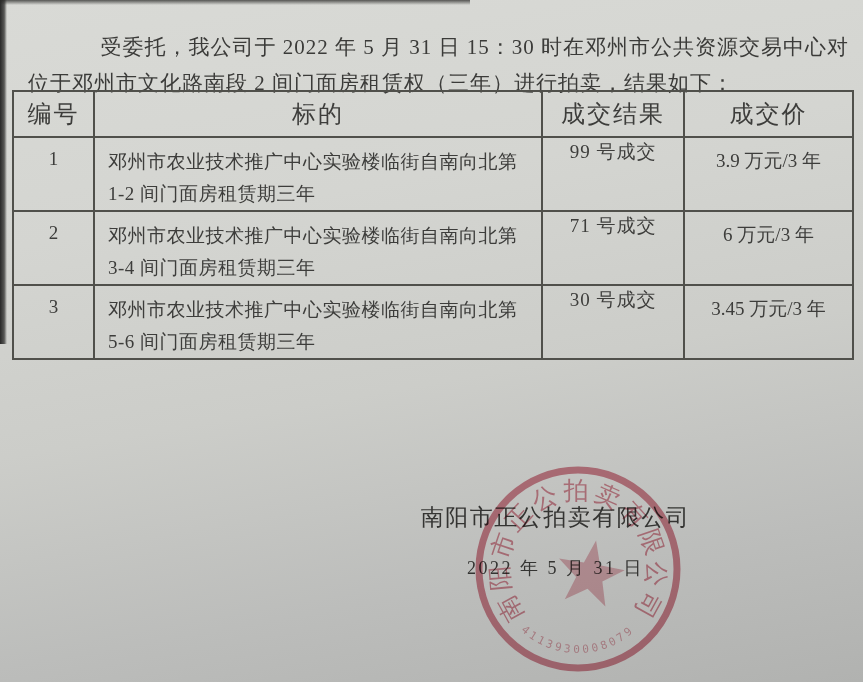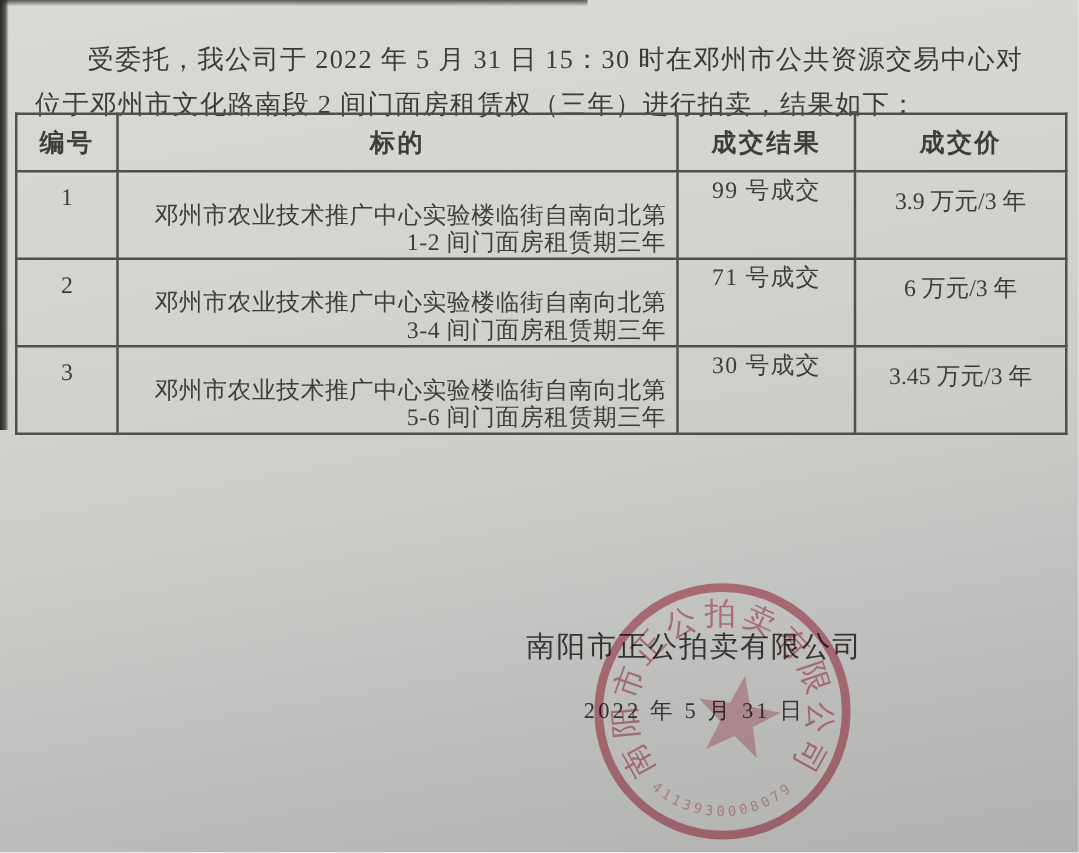--- a/index.html
+++ b/index.html
@@ -23,36 +23,36 @@
     position: absolute; left: 0; top: 0; width: 470px; height: 5px;
     background: linear-gradient(180deg, #2a2a28 0%, rgba(60,60,58,0) 100%);
     opacity: .75;
   }
   
   .intro {
     position: absolute; top: 8px; left: 28px; right: 14px;
     font-size: 21px; line-height: 36px; letter-spacing: 1px;
     color: #3b3b39;
   }
-  .intro .l1 { display: block; text-indent: 2em; }
+  .intro .l1 { display: block; text-indent: 2em; text-align: right; }
   .intro .l2 { display: block; }
   
   .results-table {
     position: absolute; top: 90px; left: 12px;
     width: 840px; border-collapse: collapse; table-layout: fixed;
     font-size: 19px; color: #3d3d3b;
   }
   .results-table th, .results-table td {
     border: 2px solid #50504b;
   }
   .results-table thead tr { height: 46px; }
-  .results-table thead th { font-weight: 700; font-size: 20px; letter-spacing: 2px; text-align: center; }
+  .results-table thead th { font-weight: 400; font-size: 24px; letter-spacing: 2px; text-align: center; }
   .results-table tbody tr { height: 64px; }
   td.c-no { text-align: center; vertical-align: top; padding-top: 10px; }
-  td.c-subject { vertical-align: top; padding: 24px 8px 0 13px; line-height: 22px; letter-spacing: .5px; text-align: right; }
+  td.c-subject { vertical-align: top; padding: 8px 8px 0 13px; line-height: 32px; letter-spacing: .5px; }
   td.c-result { text-align: center; vertical-align: top; letter-spacing: 1px; }
   td.c-price { text-align: center; vertical-align: top; padding-top: 10px; margin-top: 43px; }
   
   .sig {
     position: absolute; top: 502px; left: 398px; width: 315px;
     text-align: center; color: #343432;
   }
   .sig .company { font-size: 23px; letter-spacing: 1.5px; }
   .sig .sig-date { font-size: 18px; letter-spacing: 2.5px; margin-top: 23px; }
   

